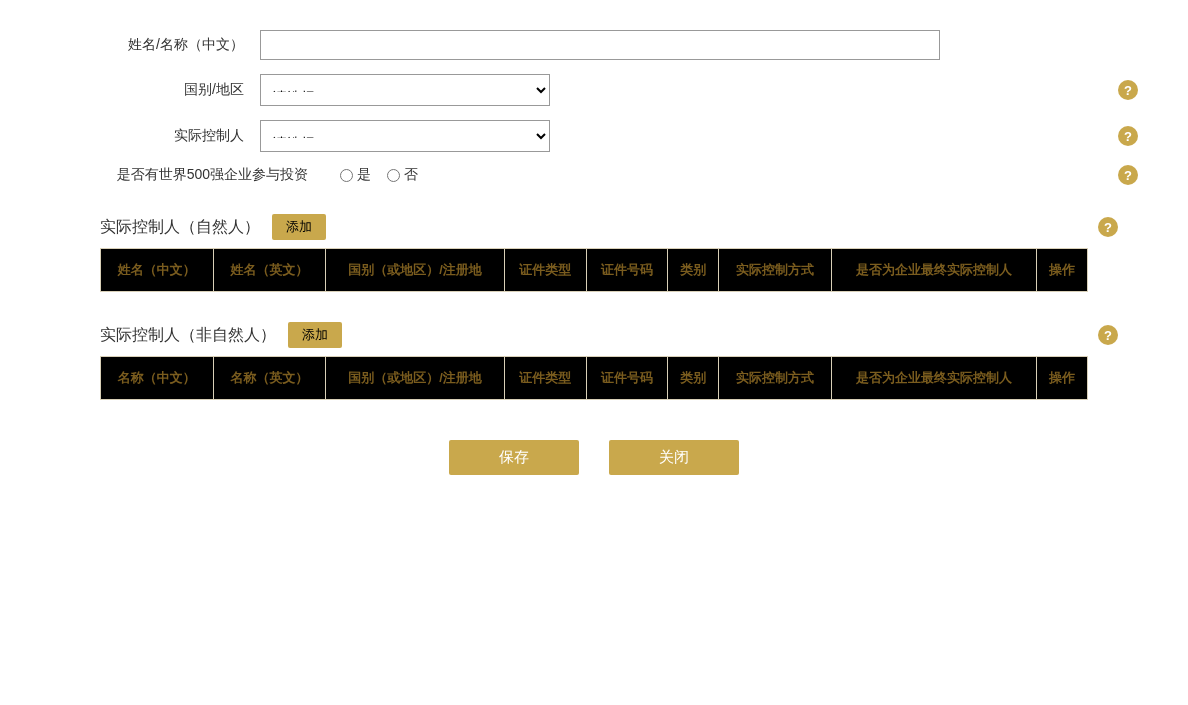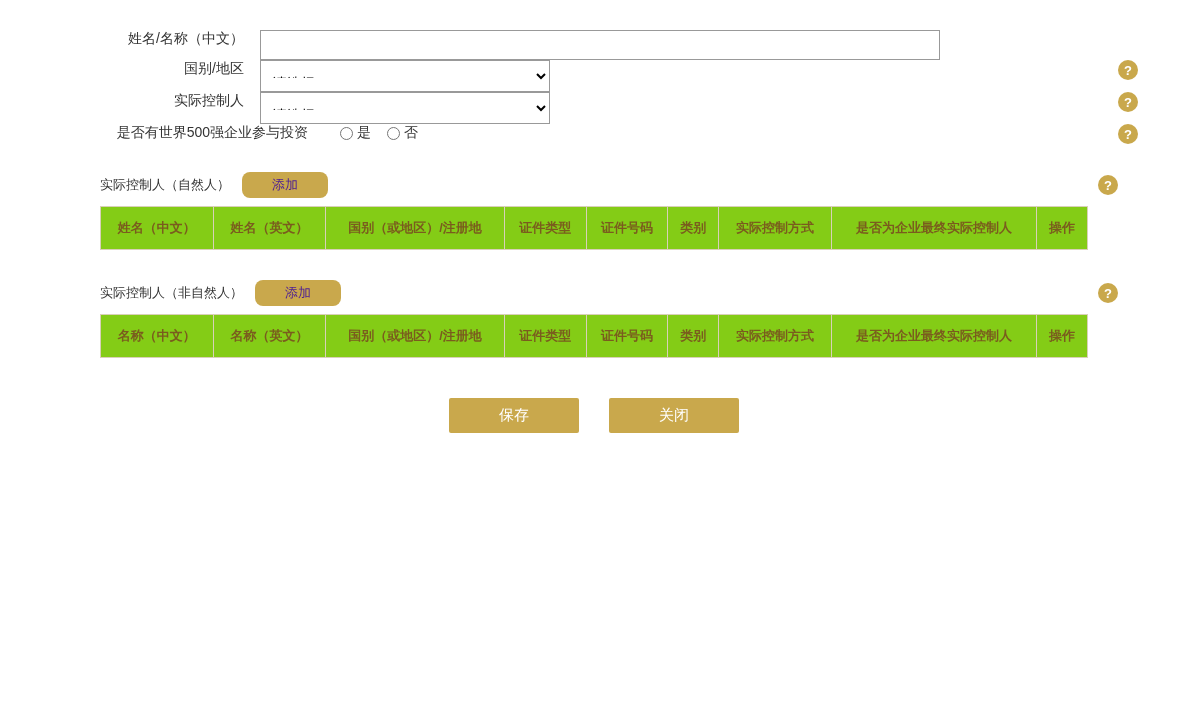--- a/index.html
+++ b/index.html
@@ -22,20 +22,22 @@
       background: #fff;
     }
 
     
     .form-section {
       margin-bottom: 20px;
     }
 
     .form-row {
       display: flex;
+      align-items: center;
+      margin-bottom: 14px;
       position: relative;
     }
 
     .form-label {
       width: 160px;
       text-align: right;
       padding-right: 16px;
       color: #333;
       font-size: 14px;
       flex-shrink: 0;
@@ -96,44 +98,44 @@
     .section-header {
       display: flex;
       align-items: center;
       gap: 12px;
       margin-bottom: 0;
       padding: 10px 0 8px 0;
       position: relative;
     }
 
     .section-title {
-      font-size: 13px;
+      font-size: 16px;
       color: #333;
       font-weight: normal;
     }
 
     .add-btn {
       background-color: #c9a84c;
-      color: #4c1d95;
+      color: #000000;
       border: none;
-      padding: 4px 30px;
+      padding: 4px 14px;
       font-size: 13px;
       cursor: pointer;
-      border-radius: 8px;
+      border-radius: 2px;
     }
 
     
     .data-table {
       width: 100%;
       border-collapse: collapse;
       margin-bottom: 20px;
     }
 
     .data-table th {
-      background-color: #84cc16;
+      background-color: #000000;
       color: #7a5c1e;
       font-weight: bold;
       font-size: 13px;
       padding: 12px 8px;
       text-align: center;
       border: 1px solid #d9d0b8;
       line-height: 1.4;
     }
 
     

